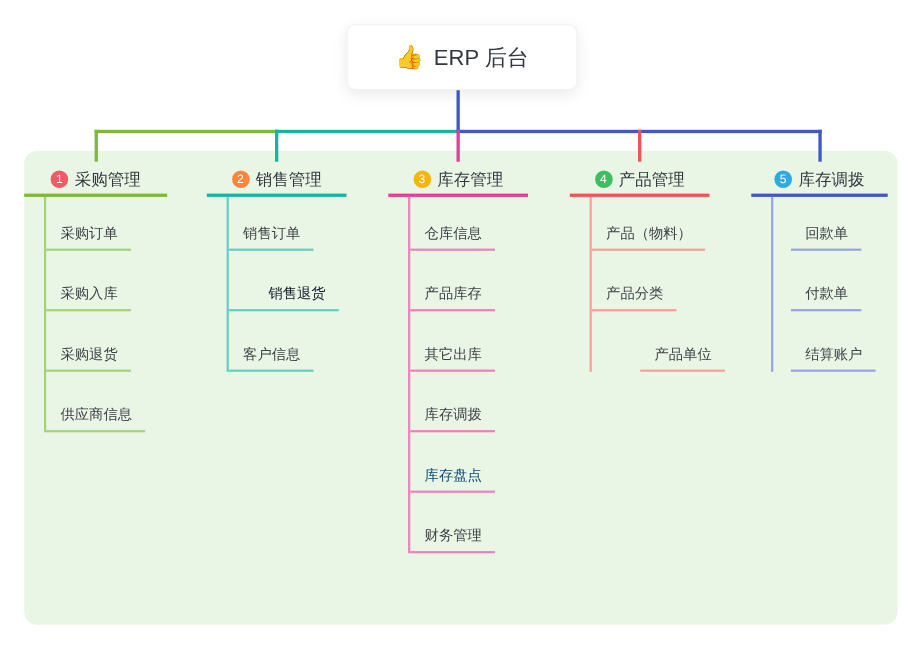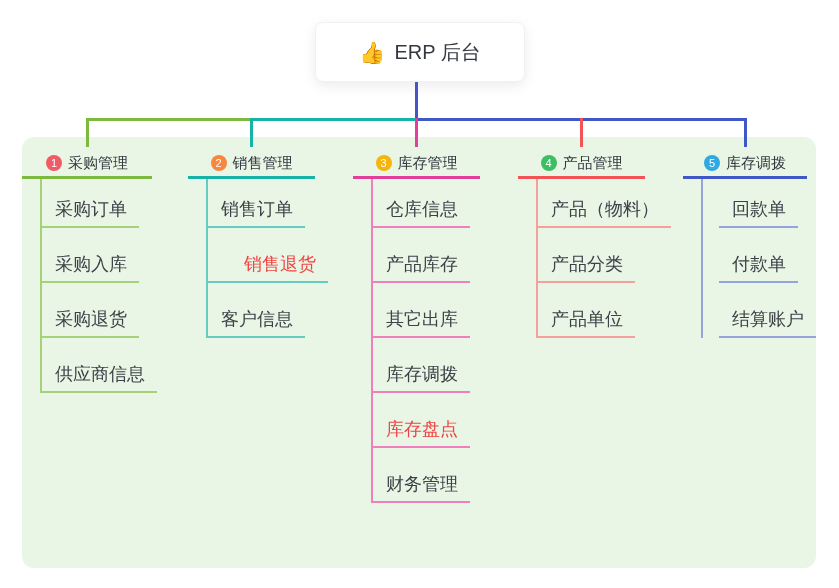--- a/index.html
+++ b/index.html
@@ -34,21 +34,21 @@
     color:#fff;font-size:11px;line-height:1;
   }
   .subs{
     margin:0 0 0 18px;padding:0;list-style:none;
     border-left:2px solid #ccc;width:max-content;
   }
   .subs li{height:55px;display:flex;align-items:flex-end;}
   .subs li:first-child{height:49px;}
   .subs li span{
     display:inline-block;border-bottom:2px solid #ccc;
-    padding:0 12px 5px 13px;font-size:18px;color:#3d4148;white-space:nowrap;
+    padding:0 12px 5px 13px;font-size:13px;color:#3d4148;white-space:nowrap;
   }
 </style>
 </head>
 <body>
 
 <div id="stage" style="background: rgb(255, 255, 255);">
   <div class="panel" style="background: rgb(234, 246, 229);"></div>
   <div class="root-card">
     <span class="root-icon">👍</span>
     <span>ERP 后台</span>
@@ -86,21 +86,21 @@
   <div class="branch" style="left: 188px; width: 127px;">
     <div class="branch-title" style="border-bottom-color: rgb(23, 179, 166); color: rgb(51, 56, 64);">
       <span class="badge" style="background: rgb(248, 134, 63);">2</span>
       <span class="branch-label">销售管理</span>
     </div>
     <ul class="subs" style="border-left-color: rgb(102, 204, 194);">
         <li>
           <span style="border-bottom-color: rgb(102, 204, 194); color: rgb(61, 65, 72);">销售订单</span>
         </li>
         <li>
-          <span style="border-bottom-color: rgb(102, 204, 194); color: #ef4444; padding-left: 36px;">销售退货</span>
+          <span style="border-bottom-color: rgb(102, 204, 194); color: #0f172a; padding-left: 36px;">销售退货</span>
         </li>
         <li>
           <span style="border-bottom-color: rgb(102, 204, 194); color: rgb(61, 65, 72);">客户信息</span>
         </li>
       </ul>
   </div>
 
   <div class="branch" style="left: 353px; width: 127px;">
     <div class="branch-title" style="border-bottom-color: rgb(226, 62, 155); color: rgb(51, 56, 64);">
       <span class="badge" style="background: rgb(246, 181, 13);">3</span>
@@ -113,42 +113,42 @@
         <li>
           <span style="border-bottom-color: rgb(240, 127, 189); color: rgb(61, 65, 72);">产品库存</span>
         </li>
         <li>
           <span style="border-bottom-color: rgb(240, 127, 189); color: rgb(61, 65, 72);">其它出库</span>
         </li>
         <li>
           <span style="border-bottom-color: rgb(240, 127, 189); color: rgb(61, 65, 72);">库存调拨</span>
         </li>
         <li>
-          <span style="border-bottom-color: rgb(240, 127, 189); color: #ef4444;">库存盘点</span>
+          <span style="border-bottom-color: rgb(240, 127, 189); color: #0c4a6e;">库存盘点</span>
         </li>
         <li>
           <span style="border-bottom-color: rgb(240, 127, 189); color: rgb(61, 65, 72);">财务管理</span>
         </li>
       </ul>
   </div>
 
   <div class="branch" style="left: 518px; width: 127px;">
     <div class="branch-title" style="border-bottom-color: rgb(242, 84, 85); color: rgb(51, 56, 64);">
       <span class="badge" style="background: rgb(62, 190, 99);">4</span>
       <span class="branch-label">产品管理</span>
     </div>
     <ul class="subs" style="border-left-color: rgb(246, 160, 155);">
         <li>
           <span style="border-bottom-color: rgb(246, 160, 155); color: rgb(61, 65, 72);">产品（物料）</span>
         </li>
         <li>
           <span style="border-bottom-color: rgb(246, 160, 155); color: rgb(61, 65, 72); margin-top: 20px;">产品分类</span>
         </li>
         <li>
-          <span style="border-bottom-color: rgb(246, 160, 155); color: rgb(61, 65, 72);">产品单位</span>
+          <span style="border-bottom-color: rgb(246, 160, 155); color: rgb(61, 65, 72); margin-left: 44px;">产品单位</span>
         </li>
       </ul>
   </div>
 
   <div class="branch" style="left: 683px; width: 124px;">
     <div class="branch-title" style="border-bottom-color: rgb(63, 88, 198); color: rgb(51, 56, 64);">
       <span class="badge" style="background: rgb(47, 169, 225);">5</span>
       <span class="branch-label">库存调拨</span>
     </div>
     <ul class="subs" style="border-left-color: rgb(147, 165, 220); padding-left: 16px;">

